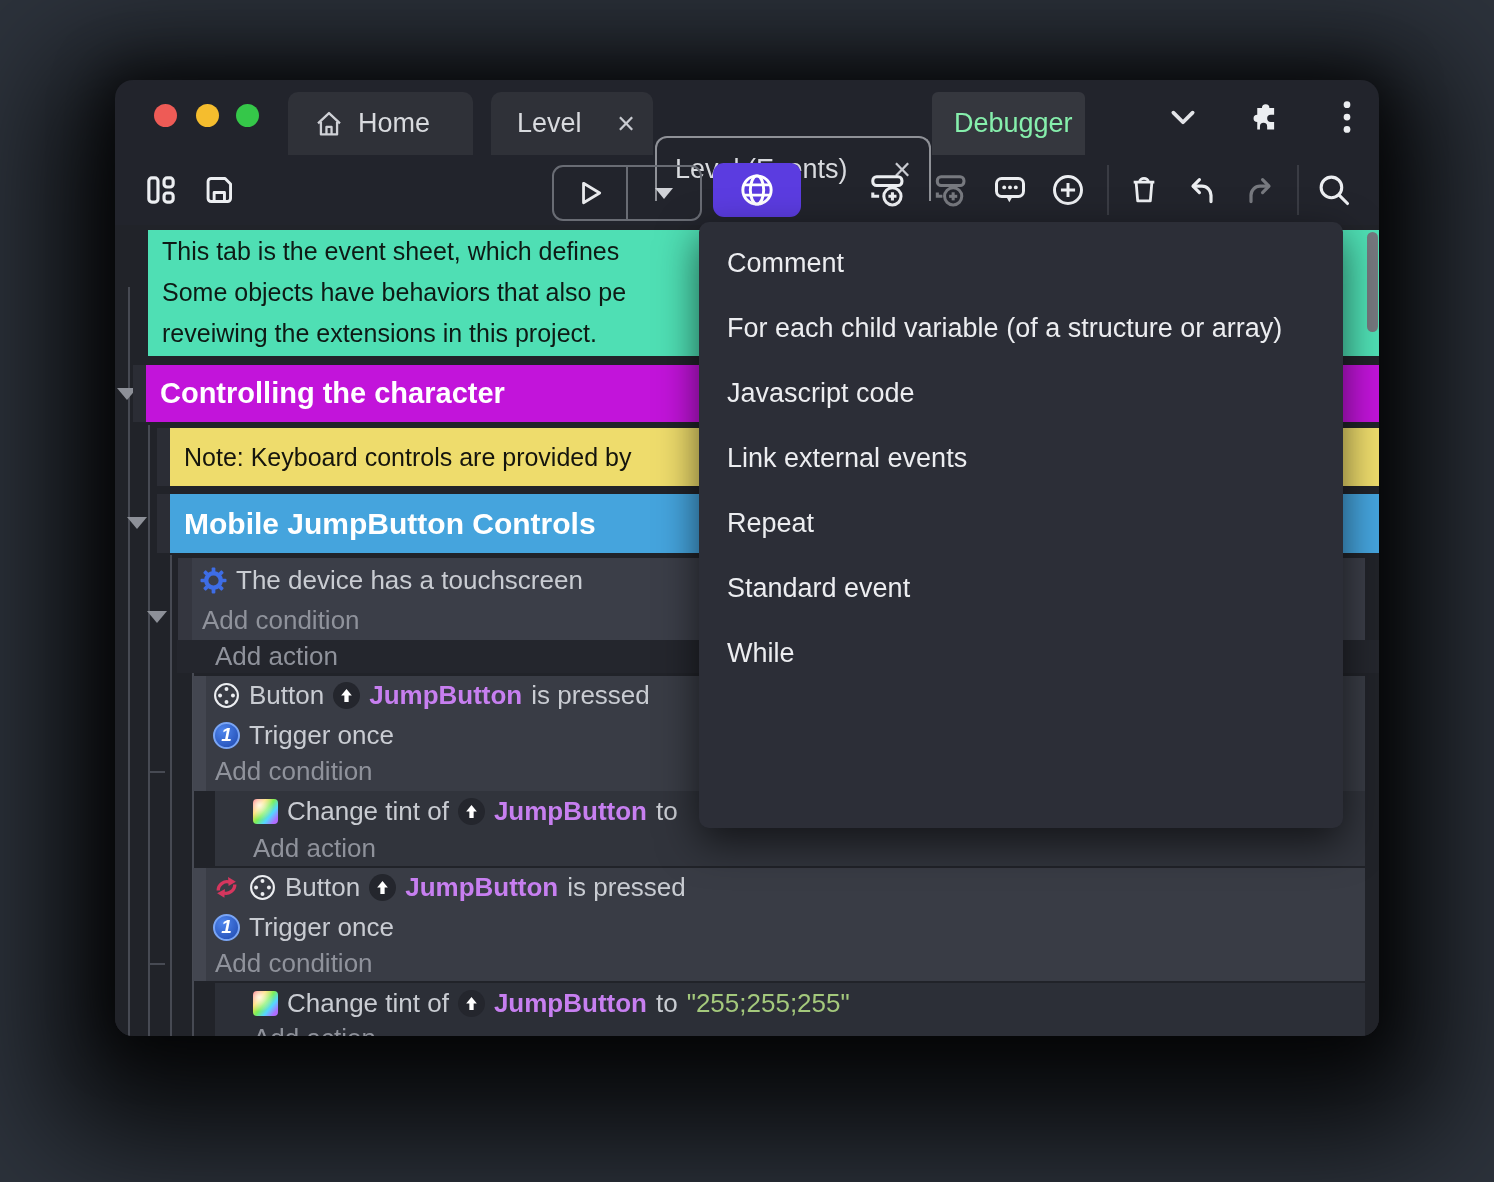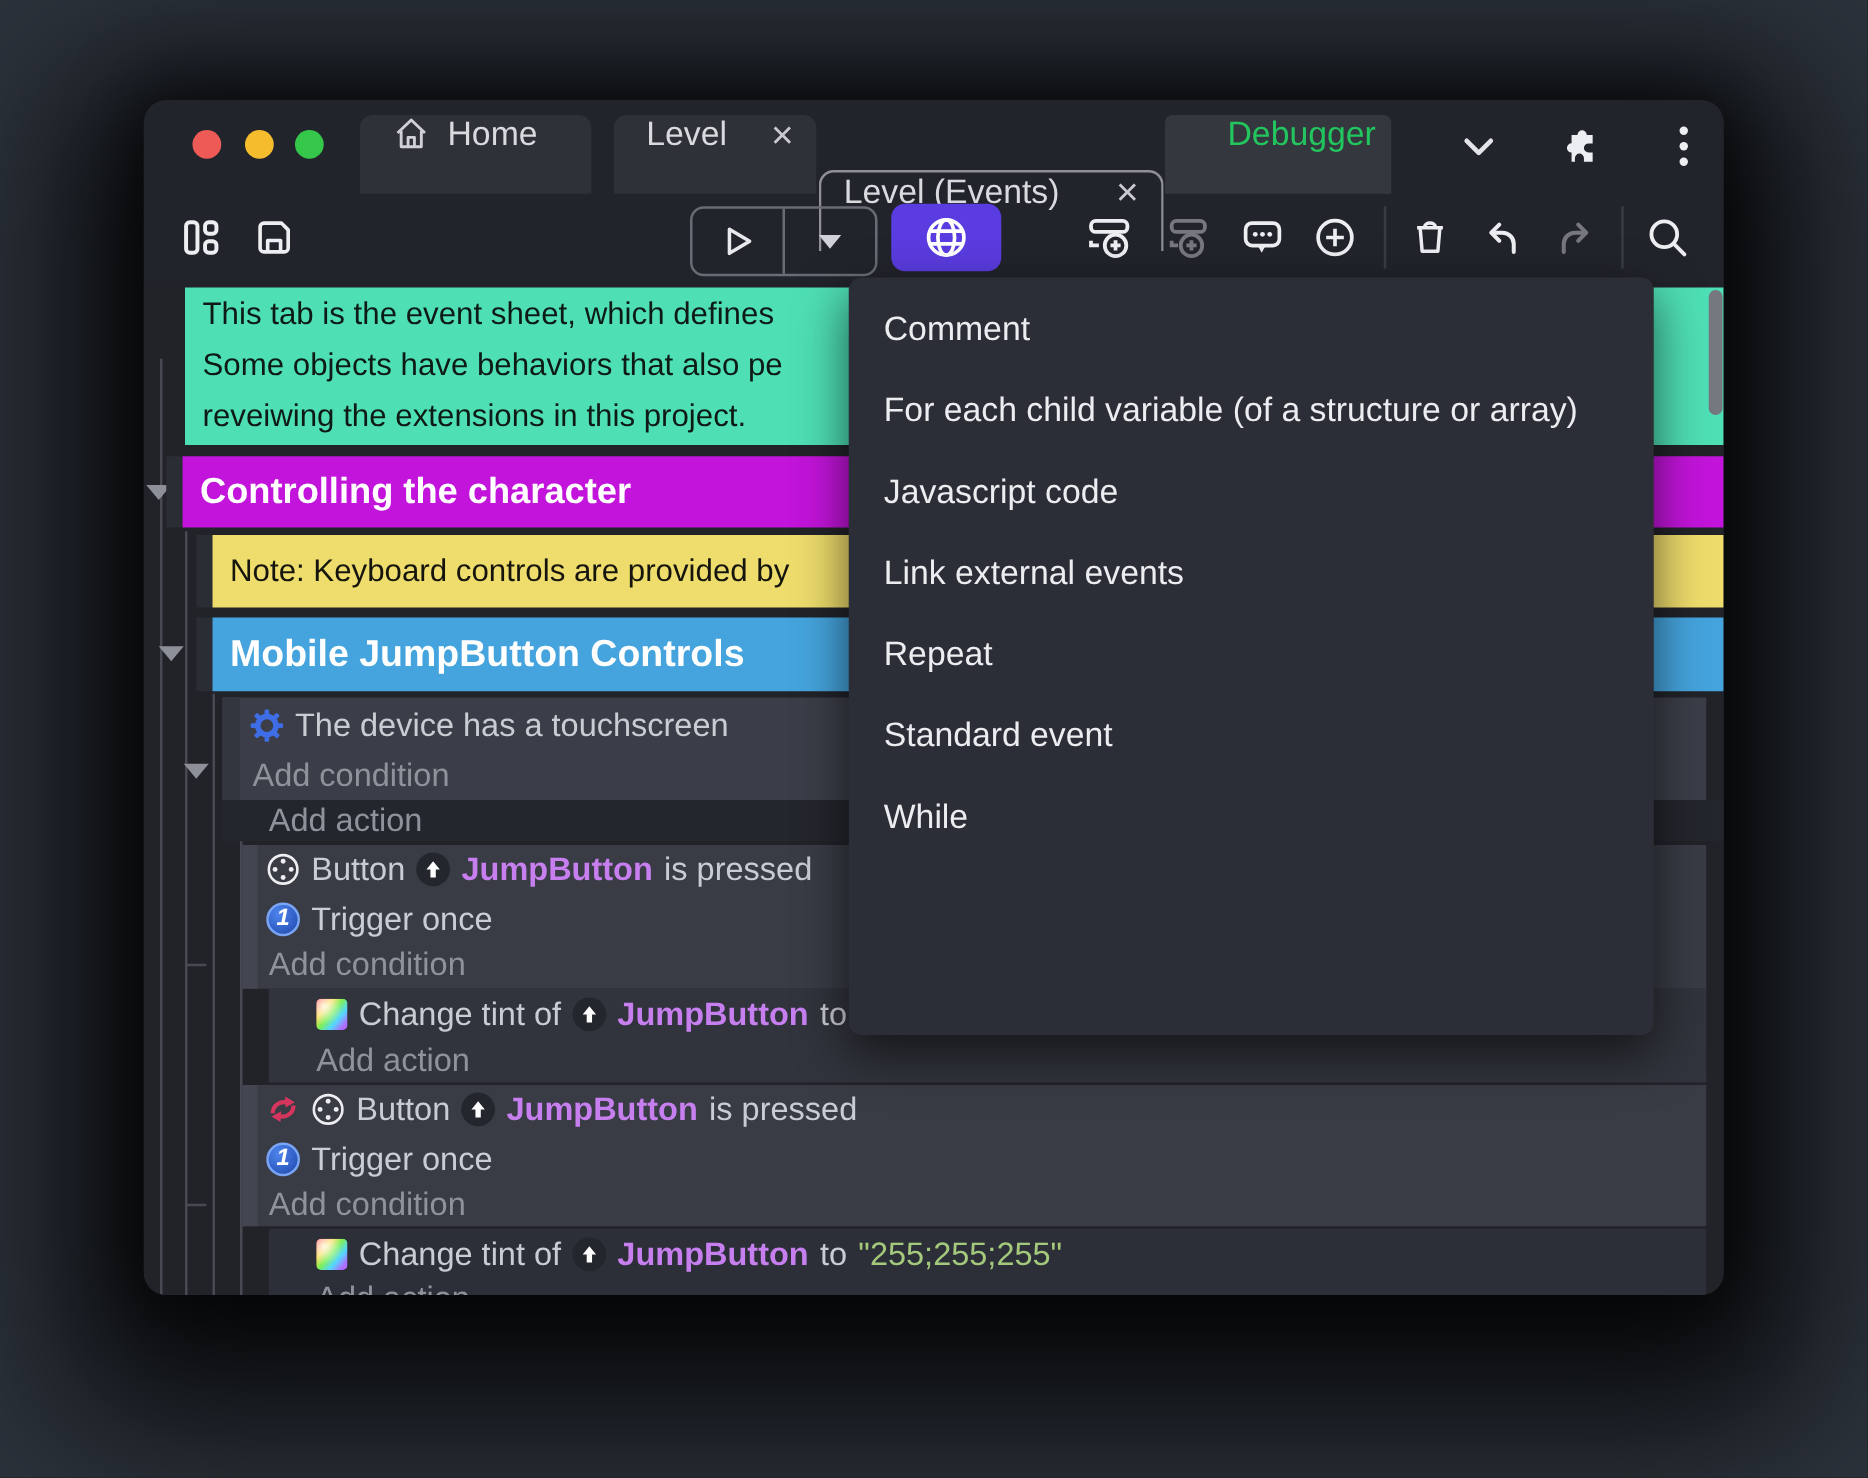--- a/index.html
+++ b/index.html
@@ -12,27 +12,27 @@
   .abs{position:absolute;}
   .window{
     left:115px;top:80px;width:1264px;height:956px;border-radius:18px;
     background:var(--window_bg,#22242c);
     box-shadow:0 40px 120px 60px rgba(0,0,0,.82),0 0 50px 10px rgba(0,0,0,.55);
     overflow:hidden;
   }
   
   .titlebar{left:0;top:0;width:1264px;height:75px;}
   .light{width:23px;height:23px;border-radius:50%;top:24px;}
-  .tab{top:12px;height:63px;border-radius:10px 10px 0 0;display:flex;align-items:flex-start;
+  .tab{top:12px;height:63px;border-radius:10px 10px 0 0;display:flex;align-items:center;
        color:#d8dade;font-size:27px;}
   .tab .x{font-size:31px;color:#c9cbd1;line-height:1;margin-left:auto;margin-right:18px;}
   .tab-plain{background:var(--tab_bg,#2f3138);}
   .tab-active{background:var(--window_bg,#22242c);border:2px solid #8f9197;border-bottom:none;
               border-radius:12px 12px 0 0;}
-  .tab-debug{background:var(--tab_debugger,#35373e);border-radius:6px 6px 0 0;color:#22c55e;padding-left:28px;}
+  .tab-debug{background:var(--tab_debugger,#35373e);border-radius:6px 6px 0 0;color:#86efac;}
   
   .toolbar{left:0;top:75px;width:1264px;height:70px;}
   .tbtn{display:flex;align-items:center;justify-content:center;}
   .divider{width:2px;background:#3a3c44;top:10px;height:50px;}
   .playgroup{left:437px;top:10px;width:146px;height:52px;border:2px solid #696c74;
              border-radius:11px;display:flex;}
   .playgroup .half{flex:1;display:flex;align-items:center;justify-content:center;}
   .playgroup .sep{width:2px;background:#696c74;}
   .globebtn{left:598px;top:8px;width:88px;height:54px;border-radius:11px;
             background:var(--accent,#5b3ce0);display:flex;align-items:center;justify-content:center;}
@@ -61,21 +61,21 @@
          align-items:center;justify-content:center;flex:0 0 auto;}
   .trigger1{width:27px;height:27px;border-radius:50%;flex:0 0 auto;
             background:radial-gradient(circle at 35% 30%, #4f86ee, #1d47ad);
             border:2px solid #7aa5f4;box-sizing:border-box;color:#fff;font-weight:bold;
             font-size:19px;display:inline-flex;align-items:center;justify-content:center;font-style:italic;}
   .tint{width:25px;height:25px;border-radius:4px;flex:0 0 auto;
         background:
           radial-gradient(circle at 25% 25%, rgba(255,255,255,.85), rgba(255,255,255,0) 55%),
           linear-gradient(130deg,#ff5a5a 5%,#ffd84d 28%,#7bf05a 48%,#54d8ff 68%,#b06cff 88%);}
   
-  .menu{left:564px;top:142px;width:644px;height:606px;background:var(--menu_bg,#2c2e37);
+  .menu{left:584px;top:142px;width:644px;height:606px;background:var(--menu_bg,#2c2e37);
         border-radius:10px;box-shadow:0 14px 40px rgba(0,0,0,.6);padding-top:9px;box-sizing:border-box;z-index:30;}
   .menu-item{height:65px;display:flex;align-items:center;padding-left:28px;
              color:#ecedf0;font-size:27px;}
   .menu-item.hl{background:var(--menu_hl,#42444d);}
   .scroll-thumb{left:1252px;top:152px;width:11px;height:100px;border-radius:6px;background:#75787e;z-index:5;}
   svg{display:block;}
 </style>
 </head>
 <body>
 

